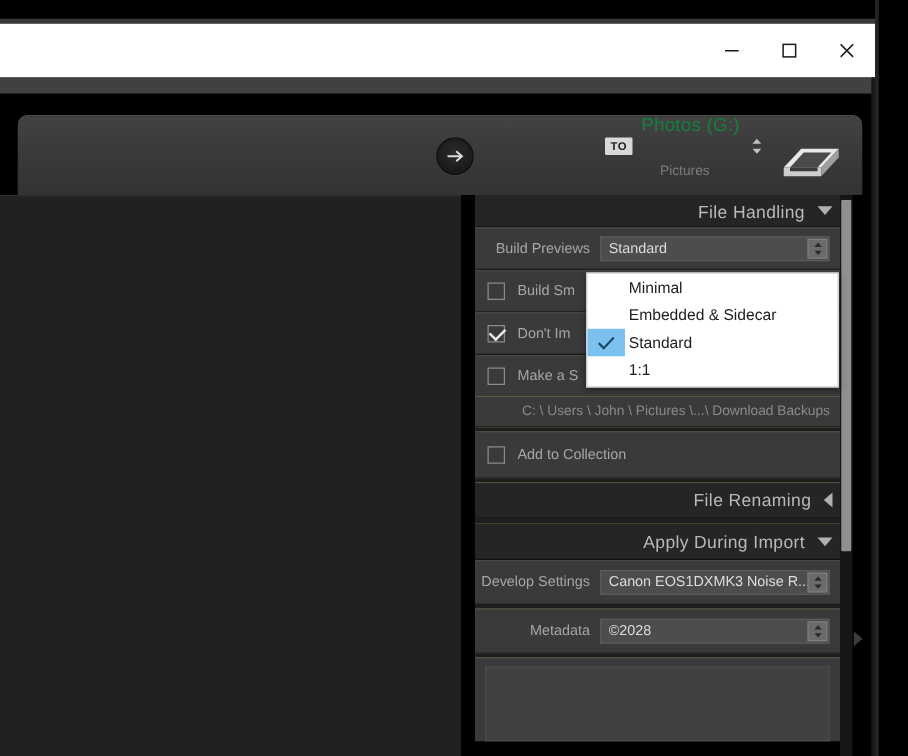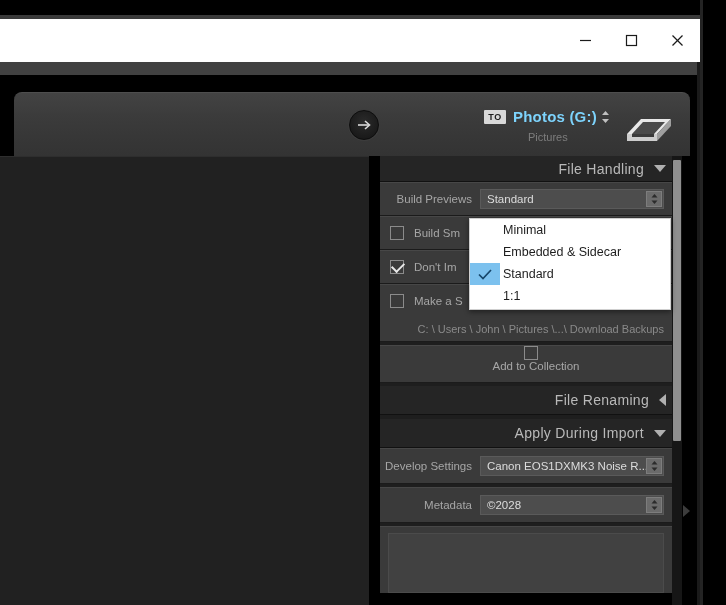--- a/index.html
+++ b/index.html
@@ -36,21 +36,21 @@
     background:radial-gradient(circle at 50% 40%,#2b2b2b 0%,#191919 75%);
     border:1px solid #0d0d0d;box-shadow:0 0 0 1px #3d3d3d;
     display:flex;align-items:center;justify-content:center;
   }
   .to-badge{
     position:absolute;left:484px;top:110px;width:22px;height:14px;background:#d8d8d8;
     color:#1c1c1c;font-size:9px;font-weight:bold;letter-spacing:.5px;
     display:flex;align-items:center;justify-content:center;border-radius:1px;
   }
   .dest-name{
-    position:absolute;left:513px;top:108px;color:#7dd3fc;font-size:15px;letter-spacing:.2px;font-weight:bold;
+    position:absolute;left:513px;top:92px;color:#15803d;font-size:15px;letter-spacing:.2px;
   }
   .dest-spin{position:absolute;left:601px;top:110px;width:9px;height:14px;}
   .dest-sub{
     position:absolute;left:528px;top:131px;color:#7d7d7d;font-size:11px;
   }
   .drive-icon{position:absolute;left:621px;top:110px;width:54px;height:36px;}
 
   
   .left-pane{
     position:absolute;left:0;top:156px;width:369px;height:449px;
@@ -225,21 +225,21 @@
       <span class="cbox"></span>
       <span class="cb-label">Make a S</span>
     </div>
 
     <div class="path-row">
       <span>C: \ Users \ John \ Pictures \...\ Download Backups</span>
     </div>
 
     <div class="row-sep"></div>
 
-    <div class="row cbrow" style="height:36px;flex-direction:column;">
+    <div class="row cbrow" style="height:36px;">
       <span class="cbox"></span>
       <span class="cb-label">Add to Collection</span>
     </div>
 
     <div class="row-sep"></div>
 
     <div class="panel-head" style="height:28px;">
       <span class="ph-title">File Renaming</span>
       <span class="tri tri-left"></span>
     </div>

